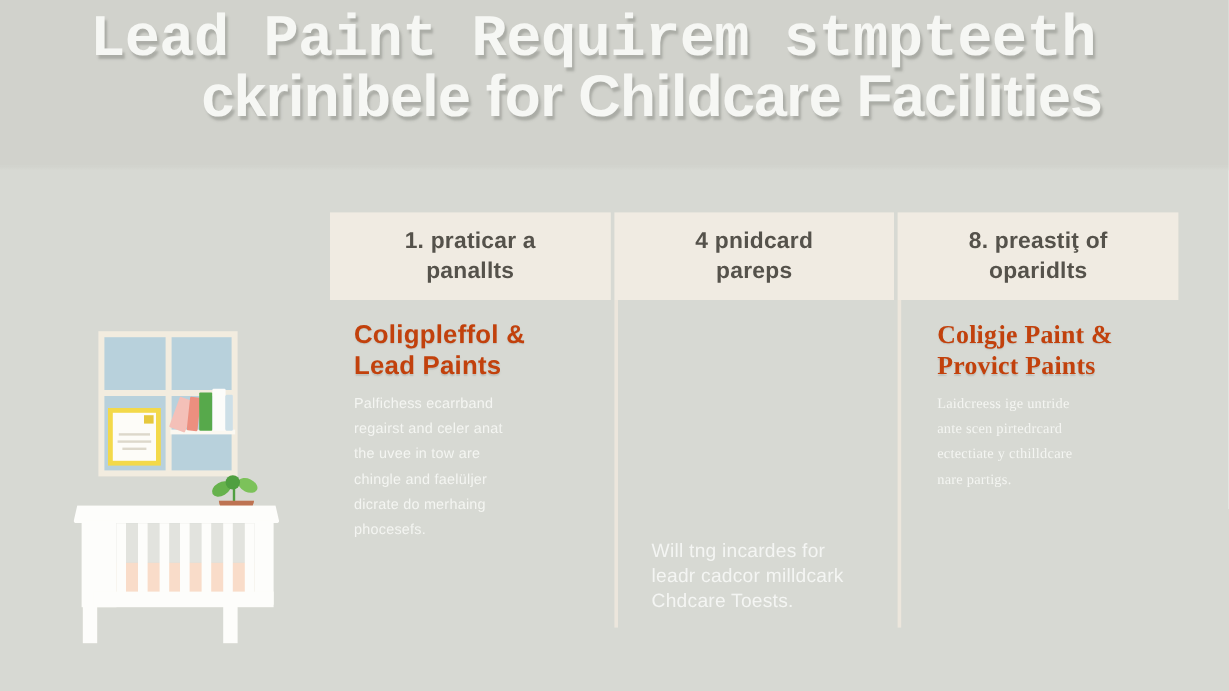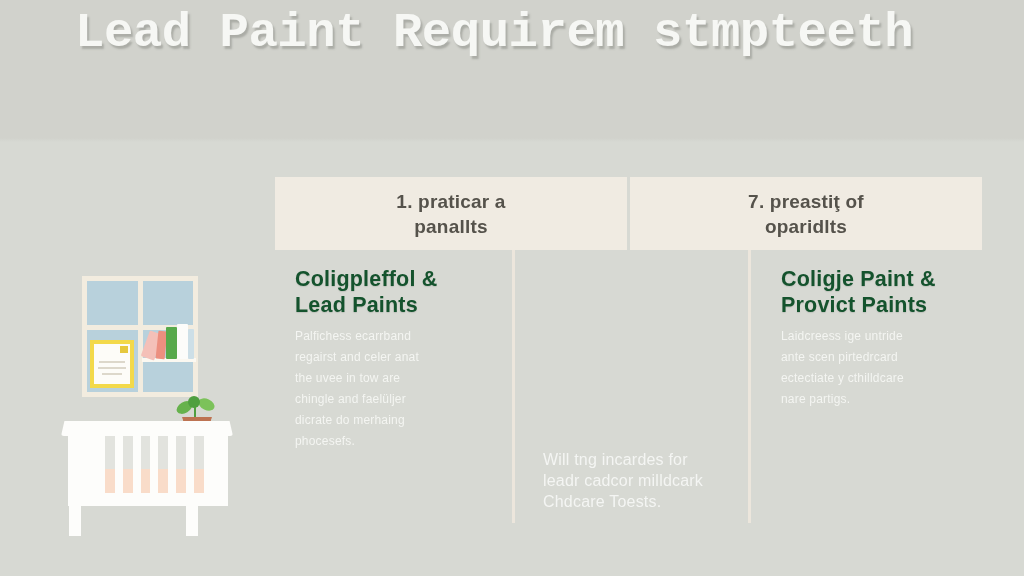--- a/index.html
+++ b/index.html
@@ -40,23 +40,23 @@
 
   
   .v-divider{position:absolute;top:250px;width:3px;height:273px;background:#ece6dc;}
   .v-divider.d1{left:512px;}
   .v-divider.d2{left:748px;}
 
   
   .col{position:absolute;top:266px;}
   .col1{left:295px;width:212px;}
   .col2{left:543px;width:202px;}
-  .col3{left:781px;width:208px;}
+  .col3{left:781px;width:208px;font-family:Liberation Serif, serif;}
   .col-heading{
-    font-size:21.5px;line-height:26px;font-weight:bold;color:#14532d;
+    font-size:21.5px;line-height:26px;font-weight:bold;color:#c2410c;
     white-space:pre-line;letter-spacing:0.2px;
     text-shadow:0 1px 1px rgba(150,152,146,0.35);
   }
   .col-body{
     margin-top:8px;font-size:12px;line-height:21px;color:rgba(246,247,244,0.92);
     white-space:pre-line;letter-spacing:0.2px;
   }
   .col-body2{
     position:absolute;left:543px;top:449px;width:202px;
     font-size:16px;line-height:21px;color:rgba(246,247,244,0.95);
@@ -117,28 +117,33 @@
   .crib-leg.lg2{left:186px;}
 </style>
 </head>
 <body>
 
 <div class="stage">
 
   <div class="top-zone"></div>
 
   <div class="title-line title-line1">Lead Paint Requirem stmpteeth</div>
+  <div class="title-line title-line2">ckrinibele for Childcare Facilities</div>
 
   <div class="band">
     <div class="band-cell">
       <div class="step-label">1. praticar a
 panallts</div>
     </div>
     <div class="band-cell">
-      <div class="step-label">7. preastiţ of
+      <div class="step-label">4 pnidcard
+pareps</div>
+    </div>
+    <div class="band-cell">
+      <div class="step-label">8. preastiţ of
 oparidlts</div>
     </div>
   </div>
 
   <div class="v-divider d1"></div>
   <div class="v-divider d2"></div>
 
   <div class="col col1">
     <div class="col-heading">Coligpleffol &amp;
 Lead Paints</div>

